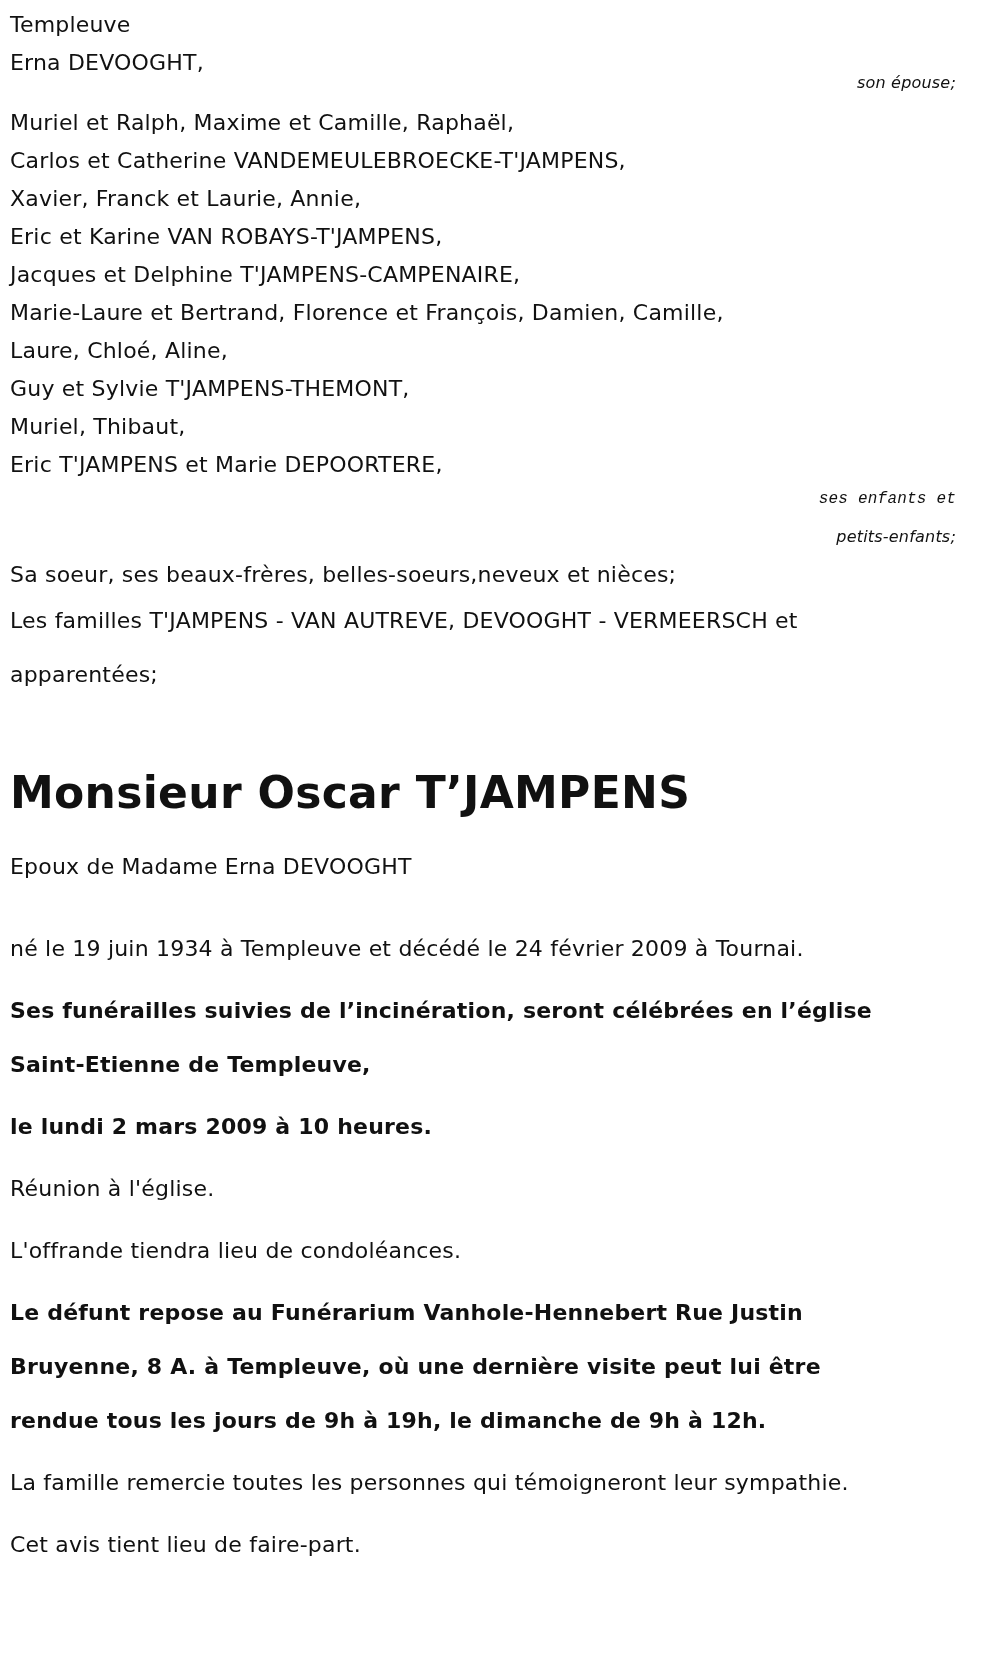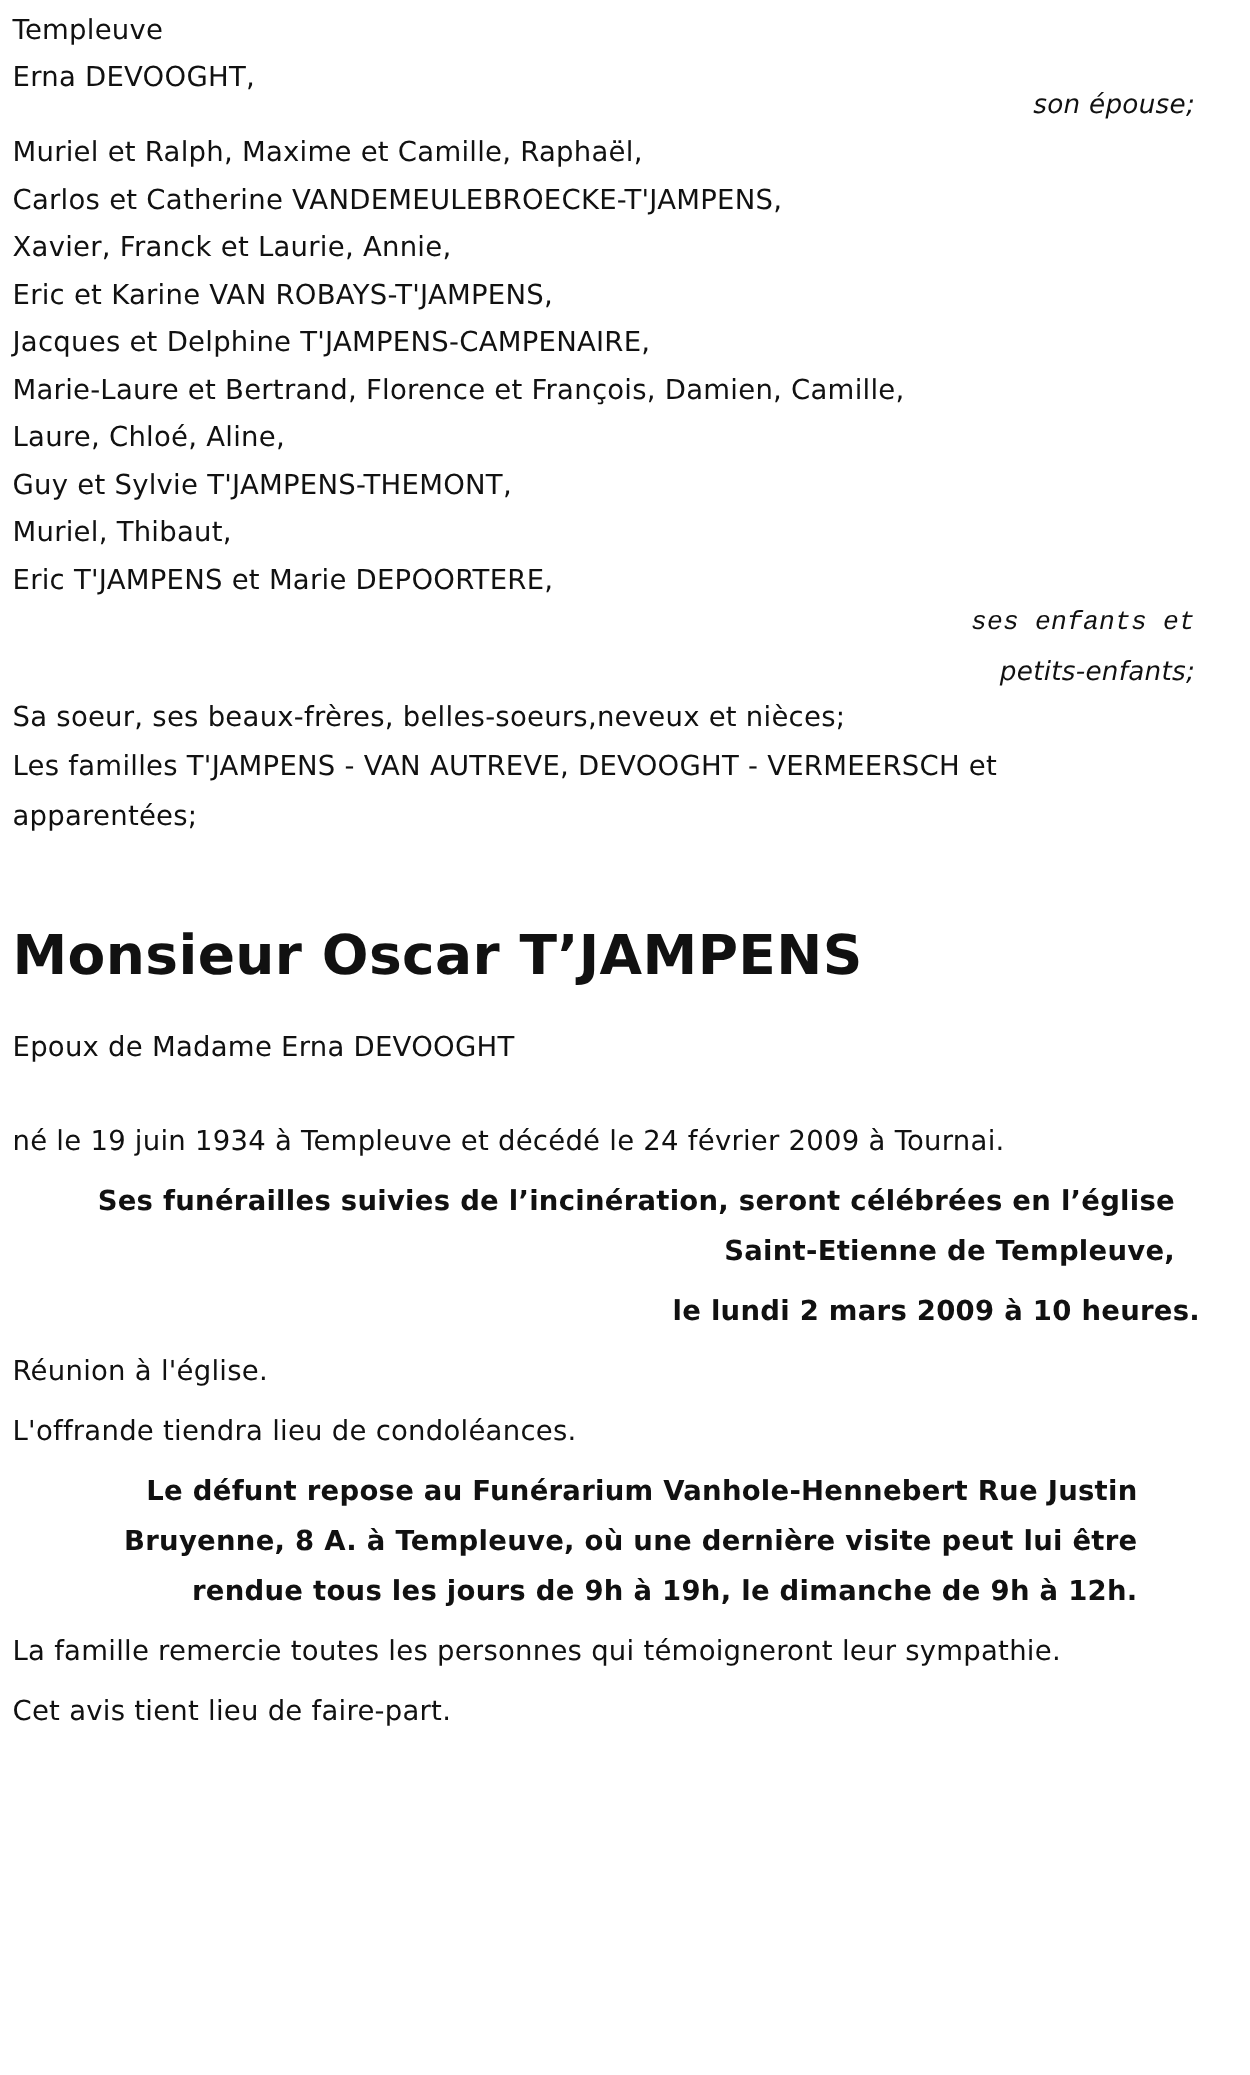--- a/index.html
+++ b/index.html
@@ -24,36 +24,36 @@
     .line {
       display: block;
       line-height: 38px;
       height: 38px;
       white-space: nowrap;
     }
     .right {
       text-align: right;
       font-style: italic;
       padding-right: 4px;
-      font-size: 21px;
+      font-size: 16px;
     }
     .wrap {
       white-space: normal;
-      line-height: 40px;
+      line-height: 54px;
     }
     .gap-s { height: 10px; }
     .gap-m { height: 38px; }
     .title {
       font-weight: bold;
       font-size: 44px;
       line-height: 46px;
       letter-spacing: 0.3px;
       margin: 0;
     }
-    .bold { font-weight: bold; text-align: right; }
+    .bold { font-weight: bold; }
     .para { margin-bottom: 8px; }
   </style>
 </head>
 <body>
 
 <div class="page">
 
   <span class="line">Templeuve</span>
   <span class="line">Erna DEVOOGHT,</span>
   <span class="line right" style="height:30px;line-height:30px;margin-top:-14px;">son épouse;</span>

